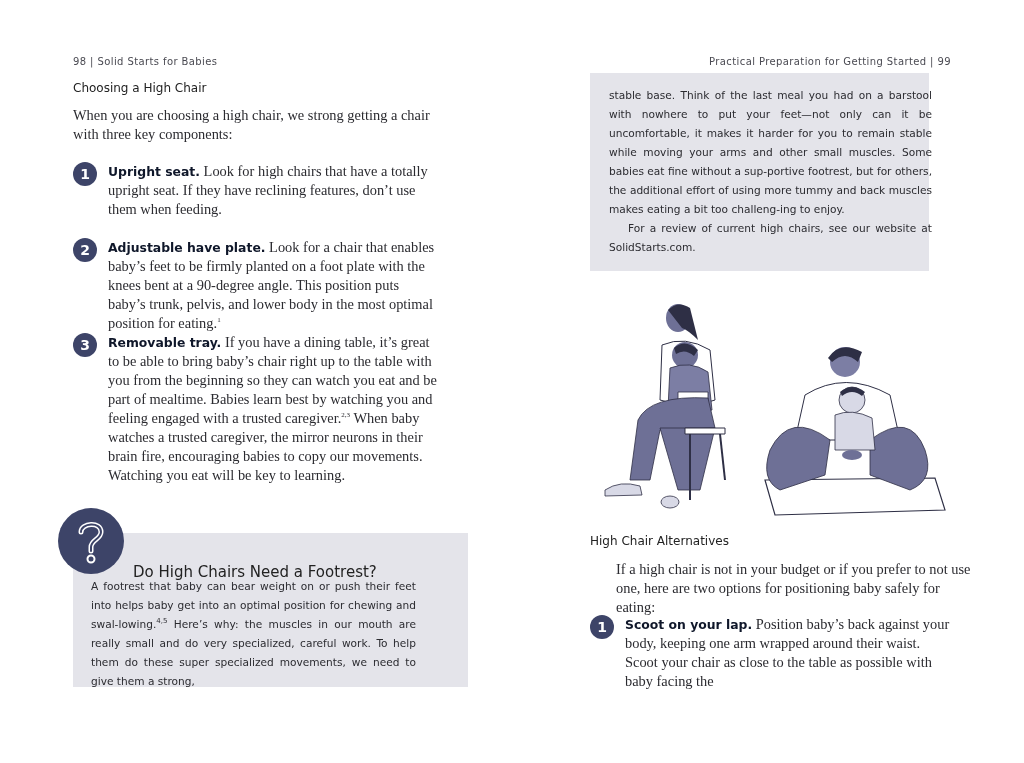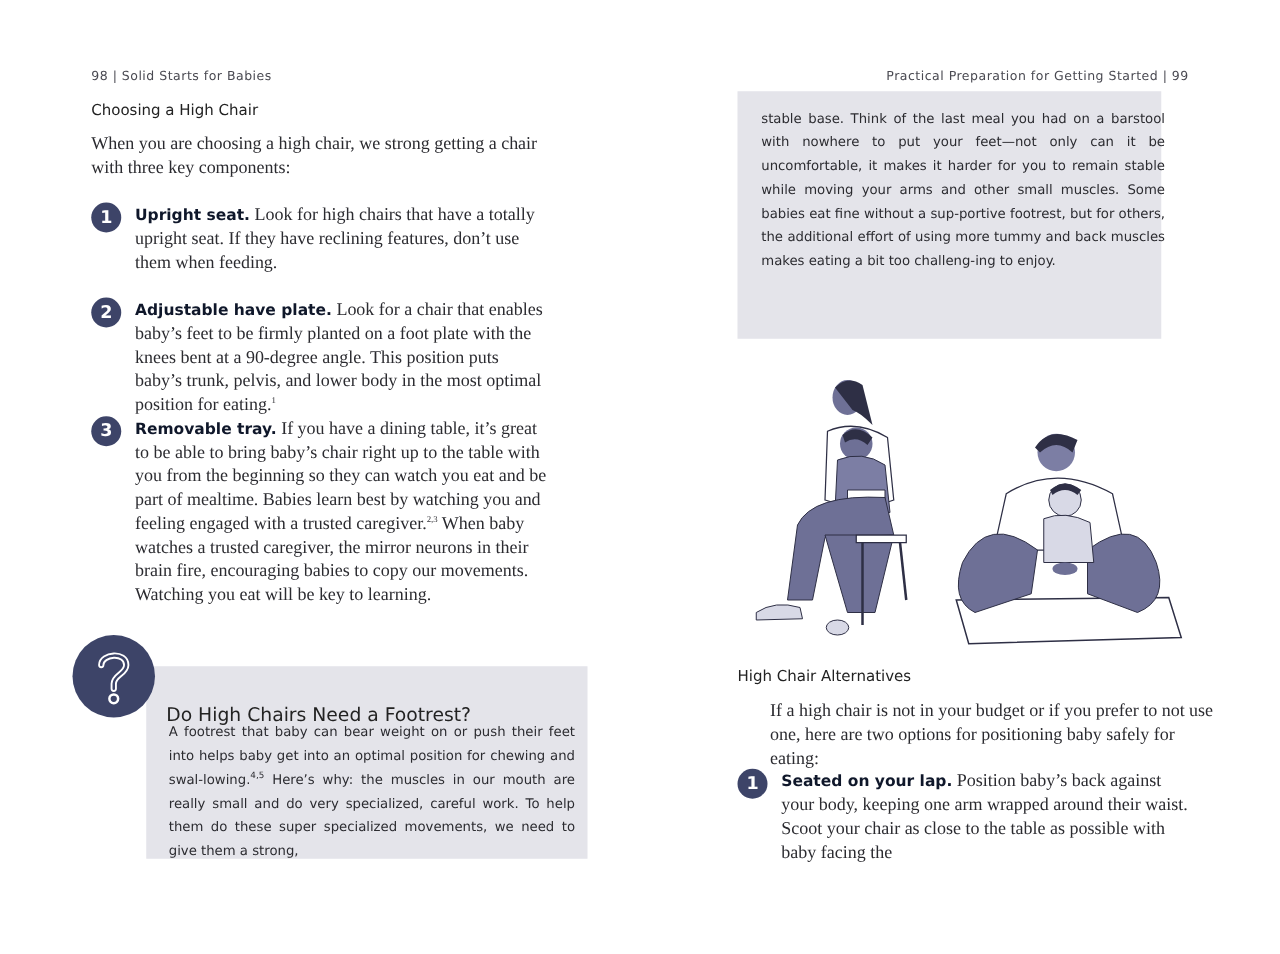--- a/index.html
+++ b/index.html
@@ -70,40 +70,41 @@
   </div>
 </div>
 
 <div class="list-item" style="top:333px;">
   <div class="num-badge">3</div>
   <div class="item-text">
     <span class="item-lead">Removable tray.</span><span> If you have a dining table, it’s great to be able to bring baby’s chair right up to the table with you from the beginning so they can watch you eat and be part of mealtime. Babies learn best by watching you and feeling engaged with a trusted caregiver.</span><sup>2,3</sup><span> When baby watches a trusted caregiver, the mirror neurons in their brain fire, encouraging babies to copy our movements. Watching you eat will be key to learning.</span>
   </div>
 </div>
 
-<div class="sidebar-box" style="left:73px; top:533px; width:353px; height:154px;margin-left:44px;">
+<div class="sidebar-box" style="left:73px; top:533px; width:395px; height:154px;">
   <div class="sidebar-text" style="position:absolute; left:18px; top:44px; width:325px;">
     <span>A footrest that baby can bear weight on or push their feet into helps baby get into an optimal position for chewing and swal-lowing.</span><sup>4,5</sup><span> Here’s why: the muscles in our mouth are really small and do very specialized, careful work. To help them do these super specialized movements, we need to give them a strong,</span>
   </div>
 </div>
 
 <div class="q-badge">
   <svg width="40" height="48" viewBox="0 0 40 48">
     <path d="M10 15 C10 6, 30 4, 30 15 C30 22, 20 23, 20 30 L20 34" fill="none" stroke="#fff" stroke-width="5" stroke-linecap="round"></path>
     <path d="M10 15 C10 6, 30 4, 30 15 C30 22, 20 23, 20 30 L20 34" fill="none" stroke="#3d4468" stroke-width="2" stroke-linecap="round"></path>
     <circle cx="20" cy="42" r="3.5" fill="none" stroke="#fff" stroke-width="2"></circle>
   </svg>
 </div>
 <div class="callout-title">Do High Chairs Need a Footrest?</div>
 
 <div class="page-header right-header">Practical Preparation for Getting Started  |  99</div>
 
 <div class="sidebar-box" style="left:590px; top:73px; width:339px; height:198px;">
   <div class="sidebar-text" style="position:absolute; left:19px; top:13px; width:323px;">
     <div>stable base. Think of the last meal you had on a barstool with nowhere to put your feet—not only can it be uncomfortable, it makes it harder for you to remain stable while moving your arms and other small muscles. Some babies eat fine without a sup-portive footrest, but for others, the additional effort of using more tummy and back muscles makes eating a bit too challeng-ing to enjoy.</div>
+    <div style="text-indent:19px;"><span>For a review of current high chairs, see our website at SolidStarts.com.</span></div>
   </div>
 </div>
 
 <div class="illustration">
   <svg width="380" height="220" viewBox="0 0 380 220">
 
     <g>
       <ellipse cx="88" cy="18" rx="12" ry="14" fill="#6e7096"></ellipse>
       <path d="M78 10 Q88 0 100 8 L108 40 Q98 30 92 28 Z" fill="#2e2f45"></path>
       <path d="M72 45 Q95 35 120 50 L125 100 Q100 110 70 100 Z" fill="#ffffff" stroke="#2e2f45" stroke-width="1"></path>
@@ -135,15 +136,15 @@
   </svg>
 </div>
 
 <div class="section-title" style="left:590px; top:534px;">High Chair Alternatives</div>
 
 <div class="body-text" style="left:616px; top:560px; width:362px;">If a high chair is not in your budget or if you prefer to not use one, here are two options for positioning baby safely for eating:</div>
 
 <div class="list-item" style="left:590px; top:615px; width:362px;">
   <div class="num-badge">1</div>
   <div class="item-text">
-    <span class="item-lead">Seated on your lap.</span><span> Position baby’s back against your body, keeping one arm wrapped around their waist. Scoot your chair as close to the table as possible with baby facing the</span>
+    <span class="item-lead">Scoot on your lap.</span><span> Position baby’s back against your body, keeping one arm wrapped around their waist. Scoot your chair as close to the table as possible with baby facing the</span>
   </div>
 </div>
 
 </body></html>

